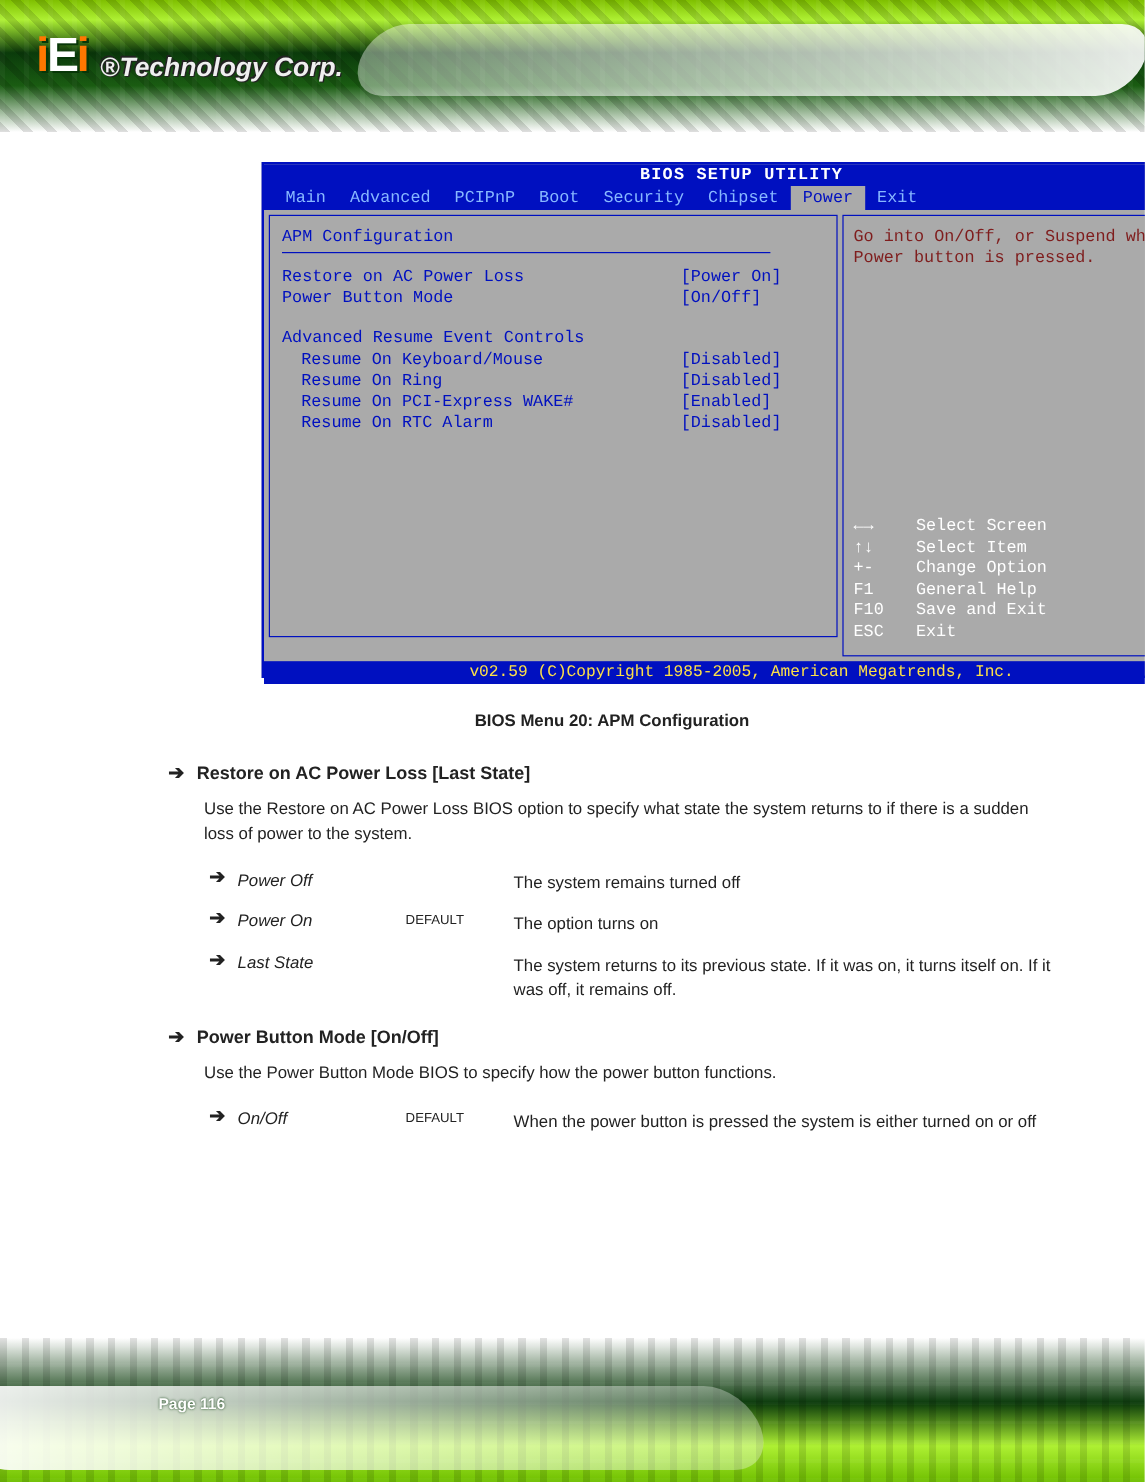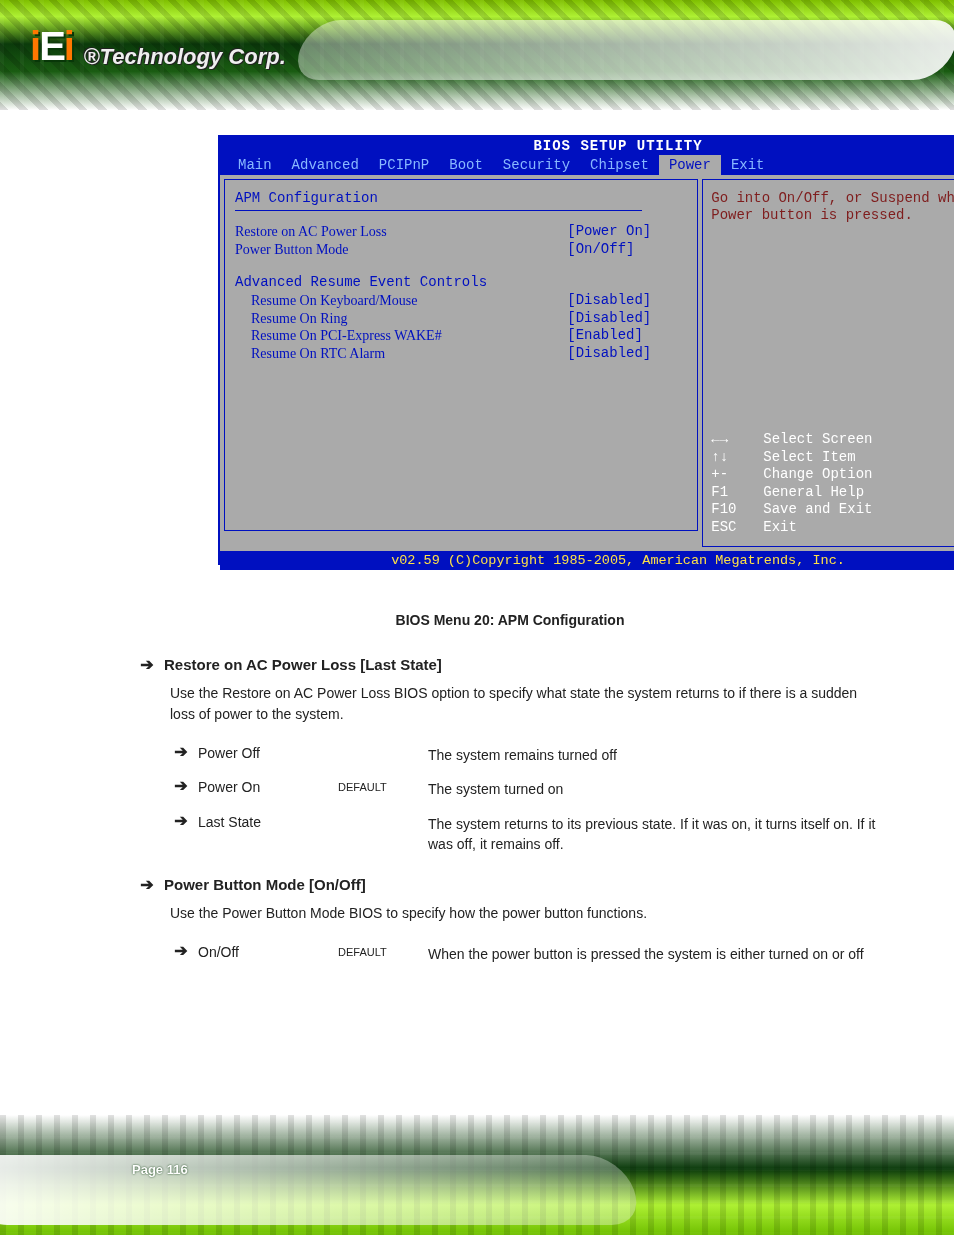--- a/index.html
+++ b/index.html
@@ -120,21 +120,21 @@
   .bios-left .hr {
     height: 1px;
     background: #0010c0;
     margin-bottom: 12px;
     width: 90%;
   }
   .bios-row {
     display: flex;
     line-height: 1.25;
   }
-  .bios-row .lbl { flex: 1; white-space: pre; font-family: Liberation Serif, serif; }
+  .bios-row .lbl { flex: 1; white-space: pre; }
   .bios-row .val { width: 120px; }
   .indent { padding-left: 16px; }
   .bios-subtitle { margin-top: 16px; margin-bottom: 2px; }
 
   .bios-right {
     flex: 1;
     border: 1px solid #0010c0;
     margin: 4px 4px 4px 0;
     padding: 10px 8px;
     background: #aaaaaa;
@@ -152,21 +152,21 @@
     text-align: center;
     font-family: "Courier New", monospace;
     padding: 2px 0;
     font-size: 13.5px;
   }
 
   
   .doc-area {
     position: absolute;
     left: 140px;
-    top: 612px;
+    top: 592px;
     width: 740px;
     font-family: Arial, Helvetica, sans-serif;
     color: #222;
   }
   .bios-caption {
     text-align: center;
     font-weight: bold;
     font-size: 14px;
     margin: 0 0 28px 0;
   }
@@ -194,21 +194,21 @@
   .sub-list {
     margin-left: 34px;
   }
   .sub-row {
     display: flex;
     align-items: flex-start;
     gap: 10px;
     margin: 14px 0;
     font-size: 14px;
   }
-  .sub-row .term { width: 130px; font-family: Arial; }
+  .sub-row .term { width: 130px; font-family: Arial; font-style: italic; }
   .sub-row .def-note { width: 80px; font-size: 11px; padding-top: 2px; }
   .sub-row .expl { flex: 1; line-height: 1.45; }
 
   
   .banner-bottom {
     position: absolute;
     left: 0; bottom: 0;
     width: 954px;
     height: 120px;
     background: linear-gradient(0deg, #6fbf00 0%, #aef033 25%, #0b3b0b 55%, #fff 100%);
@@ -348,21 +348,21 @@
     <div class="sub-row">
       <span class="arrow-icon">➔</span>
       <span class="term">Power Off</span>
       <span class="def-note"></span>
       <span class="expl">The system remains turned off</span>
     </div>
     <div class="sub-row">
       <span class="arrow-icon">➔</span>
       <span class="term">Power On</span>
       <span class="def-note">DEFAULT</span>
-      <span class="expl">The system turned on</span>
+      <span class="expl">The option turns on</span>
     </div>
     <div class="sub-row">
       <span class="arrow-icon">➔</span>
       <span class="term">Last State</span>
       <span class="def-note"></span>
       <span class="expl">The system returns to its previous state. If it was on, it turns itself on. If it was off, it remains off.</span>
     </div>
   </div>
 
   <div class="option-head" style="margin-top:22px;">

